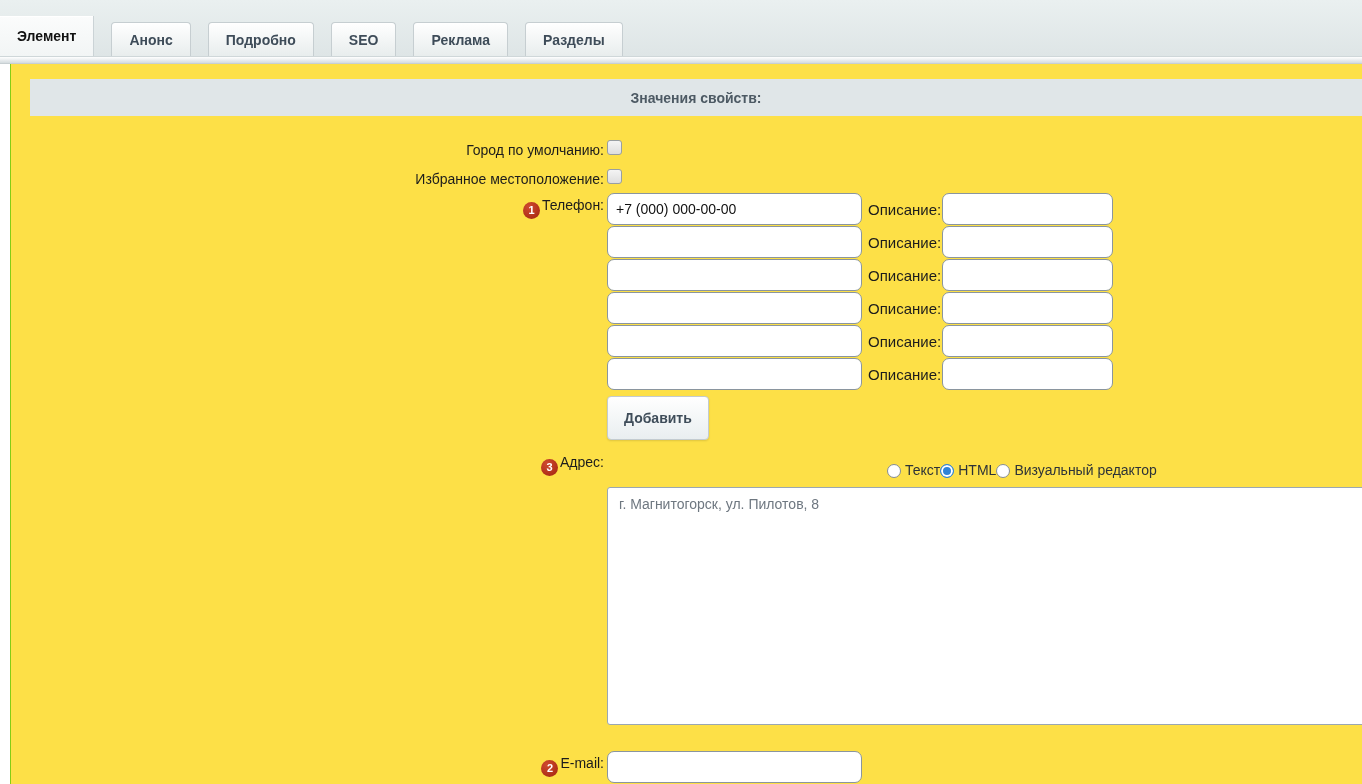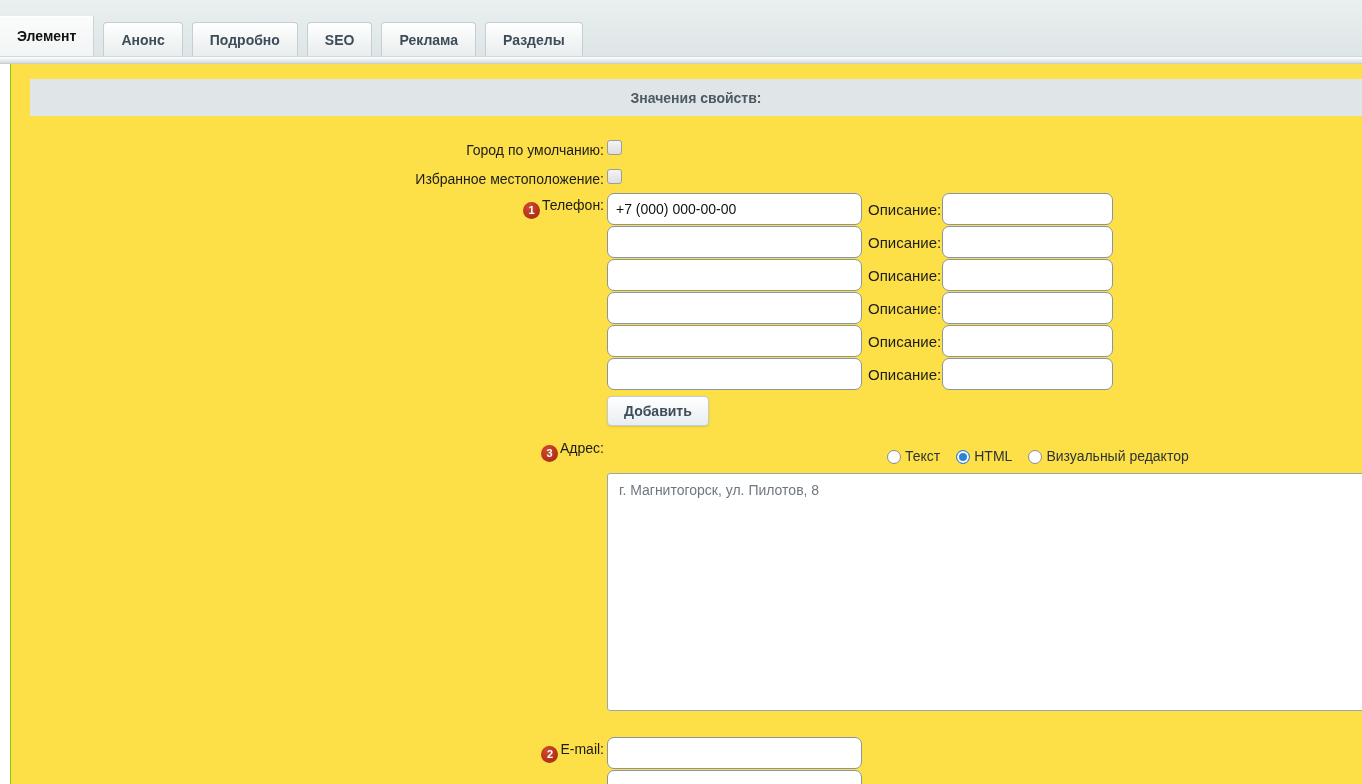--- a/index.html
+++ b/index.html
@@ -2,21 +2,21 @@
 <html><head>
 <meta charset="utf-8">
 <style>
   * { margin:0; padding:0; box-sizing:border-box; }
   html,body { width:1362px; height:784px; overflow:hidden; background:#fff;
     font-family:"Liberation Sans","DejaVu Sans",sans-serif; }
 
   
   .tabbar { height:56px; background:linear-gradient(#eaf0f0,#dee5e6);
     display:flex; align-items:flex-end; }
-  .tab { height:34px; margin-left:9px; padding:0 17px; display:flex; align-items:center;
+  .tab { height:34px; margin-left:17px; padding:0 17px; display:flex; align-items:center;
     justify-content:center; background:linear-gradient(#ffffff,#e8eded);
     border:1px solid #c6ced1; border-bottom:none; border-radius:4px 4px 0 0;
     font-size:14px; font-weight:bold; color:#3e4c59; cursor:pointer; white-space:nowrap;
     box-shadow:0 1px 0 rgba(255,255,255,.85) inset; }
   .tab.active { height:40px; margin-left:0; min-width:88px;
     background:linear-gradient(#fbfcfc,#f2f5f5); border:none; border-right:1px solid #cbd3d6;
     border-radius:0; color:#121212; }
   .tab-ridge { height:8px; background:linear-gradient(#ffffff,#d5dcdf);
     border-top:1px solid #cfd7d9; border-bottom:1px solid #c7cfd2; }
 
@@ -51,27 +51,27 @@
   input[type=radio]:checked { border:1px solid #2f83d6; background:#2f83d6;
     box-shadow:inset 0 0 0 2px #fff; }
 
   .inp { height:29px; border:1px solid #8a959e; border-radius:7px; padding:15px 8px;
     font-size:14px; color:#111; background:#fff; font-family:inherit; }
   .inp-main { width:255px; }
   .inp-desc { width:171px; }
   .input-line { display:flex; align-items:center; margin-bottom:1px; }
   .desc-label { margin:1px 1px 0 6px; font-size:15px; color:#1c1c1c; }
 
-  .btn { margin-top:5px; height:30px; padding:0 16px; border:1px solid #c3cbd0;
+  .btn { margin-top:5px; height:44px; padding:0 16px; border:1px solid #c3cbd0;
     border-radius:4px; background:linear-gradient(#ffffff,#e9eef0); color:#3f4d5a;
     font-weight:bold; font-size:14px; font-family:inherit; cursor:pointer;
     box-shadow:0 1px 2px rgba(0,0,0,.12); }
 
   .addr-row { margin-top:12px; }
-  .modes { padding:10px 0 0 280px; display:flex; gap:16px; font-size:14px; color:#2d3338;
+  .modes { padding:10px 0 0 280px; display:flex; font-size:14px; color:#2d3338;
     align-items:center; }
   .mode-opt { cursor:pointer; white-space:nowrap; }
   .addr-area { display:block; margin:9px 0 0 596px; width:760px; height:238px;
     border:1px solid #9aa7b2; border-radius:3px; padding:8px 11px; font-size:14px;
     color:#6e7780; background:#fff; font-family:inherit; resize:none; }
 
   .email-row { margin-top:26px; }
 </style>
 </head>
 <body>

